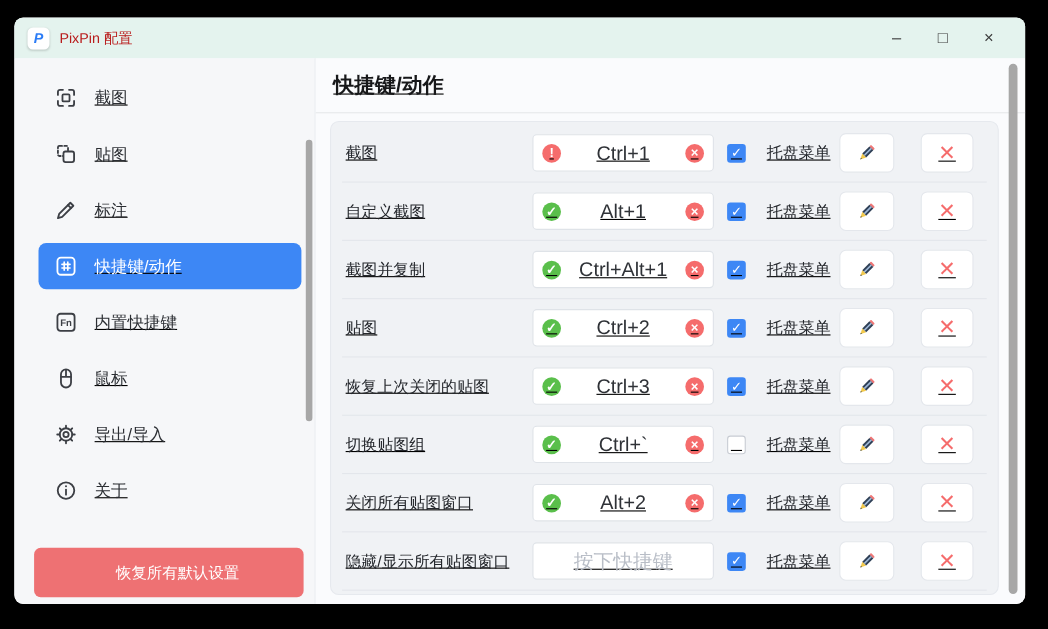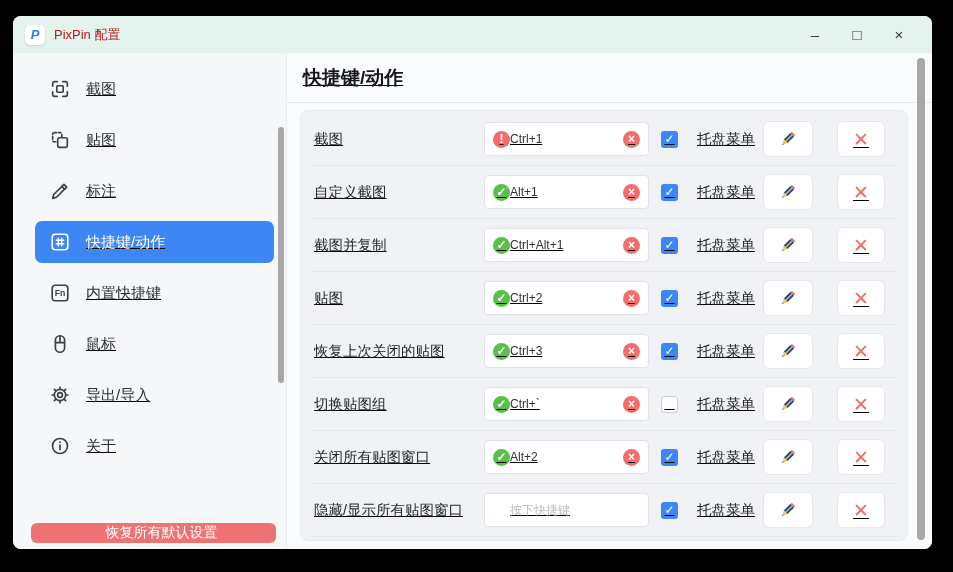--- a/index.html
+++ b/index.html
@@ -22,40 +22,40 @@
   
   .body-row{flex:1;display:flex;min-height:0;text-decoration:underline;}
   .sidebar{width:274px;flex:0 0 274px;background:#f6f7f9;border-right:1px solid #e9ebef;
     position:relative;padding-top:15px;}
   .side-item{height:42px;margin:0 0 9px 22px;width:239px;border-radius:7px;
     display:flex;align-items:center;gap:15px;padding-left:14px;color:#2b2e33;font-size:15px;}
   .side-item .s-ico{width:22px;height:22px;display:flex;align-items:center;justify-content:center;color:#3c3f45;text-align:center;}
   .side-item.selected{background:var(--accent);color:#fff;}
   .side-item.selected .s-ico{color:#fff;}
   .side-scrollbar{position:absolute;right:2px;top:74px;width:6px;height:256px;background:#a7a7a7;border-radius:3px;}
-  .restore-btn{position:absolute;left:18px;right:10px;bottom:6px;height:20px;background:var(--restore);
+  .restore-btn{position:absolute;left:18px;right:10px;bottom:6px;height:45px;background:var(--restore);
     border:none;border-radius:6px;color:#fff;font-size:14px;display:flex;align-items:center;justify-content:center;padding-left:16px;}
   
   .main{flex:1;background:#fafbfd;position:relative;min-width:0;}
   .main-header{height:50px;border-bottom:1px solid #e7e8ea;display:flex;align-items:center;padding-left:16px;}
   .main-title{font-size:19px;font-weight:600;color:#17181a;}
   .panel{margin:7px 0 0 13px;width:608px;height:431px;background:#f0f2f5;
     border:1px solid #e6e9ee;border-radius:8px;overflow:hidden;padding-top:2px;}
   .hrow{height:52px;display:flex;align-items:center;padding-left:13px;}
   .sep{height:1px;background:#e3e6eb;margin:0 10px;}
   .row-label{width:170px;font-size:14.5px;color:#24272c;white-space:nowrap;overflow:hidden;}
   .hotkey-input{width:165px;height:34px;background:#fff;border:1px solid #dfe3e8;border-radius:4px;
     display:flex;align-items:center;padding:0 8px;}
   .st{width:17px;height:17px;border-radius:50%;color:#fff;font-size:12px;font-weight:bold;
     display:flex;align-items:center;justify-content:center;flex:0 0 17px;line-height:1;}
   .st.ok{background:var(--success);}
   .st.err{background:var(--danger);}
   .st.clear{background:var(--danger);}
   .st.hidden{visibility:hidden;}
-  .key{flex:1;font-size:12px;color:#2f3237;}
+  .key{flex:1;text-align:center;font-size:18px;color:#2f3237;}
   .key.ph{color:#b9bec7;}
   .tray{margin-left:12px;display:flex;align-items:center;}
   .cb{width:17px;height:17px;border-radius:3px;background:var(--accent);color:#fff;font-size:12px;
     display:flex;align-items:center;justify-content:center;line-height:1;}
   .cb.off{background:#fff;border:1px solid #c8ccd3;color:transparent;}
   .tray-txt{margin-left:19px;font-size:14.5px;color:#24272c;white-space:nowrap;}
   .edit-btn{margin-left:auto;width:50px;height:36px;background:#fff;border:1px solid #e4e7ec;border-radius:6px;
     display:flex;align-items:center;justify-content:center;}
   .del-btn{margin-left:24px;margin-right:22px;width:48px;height:36px;background:#fff;border:1px solid #e4e7ec;
     border-radius:6px;display:flex;align-items:center;justify-content:center;

